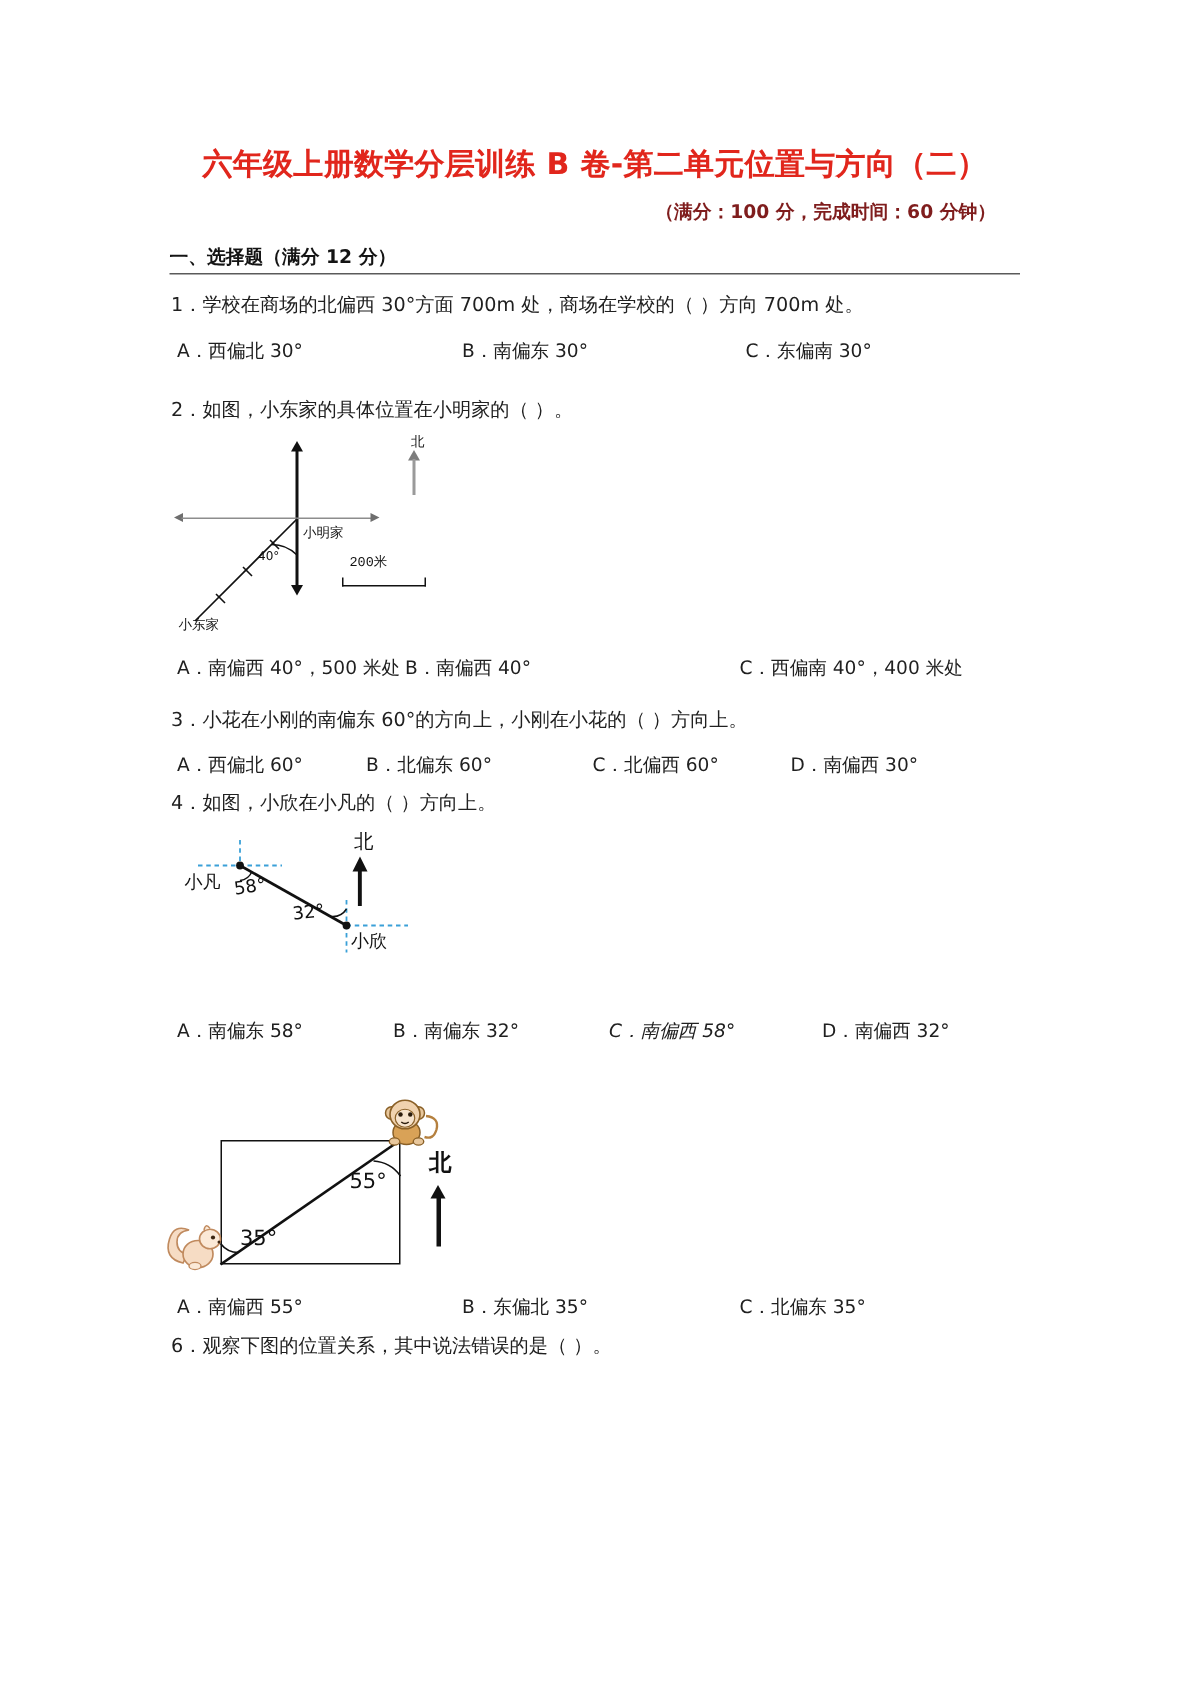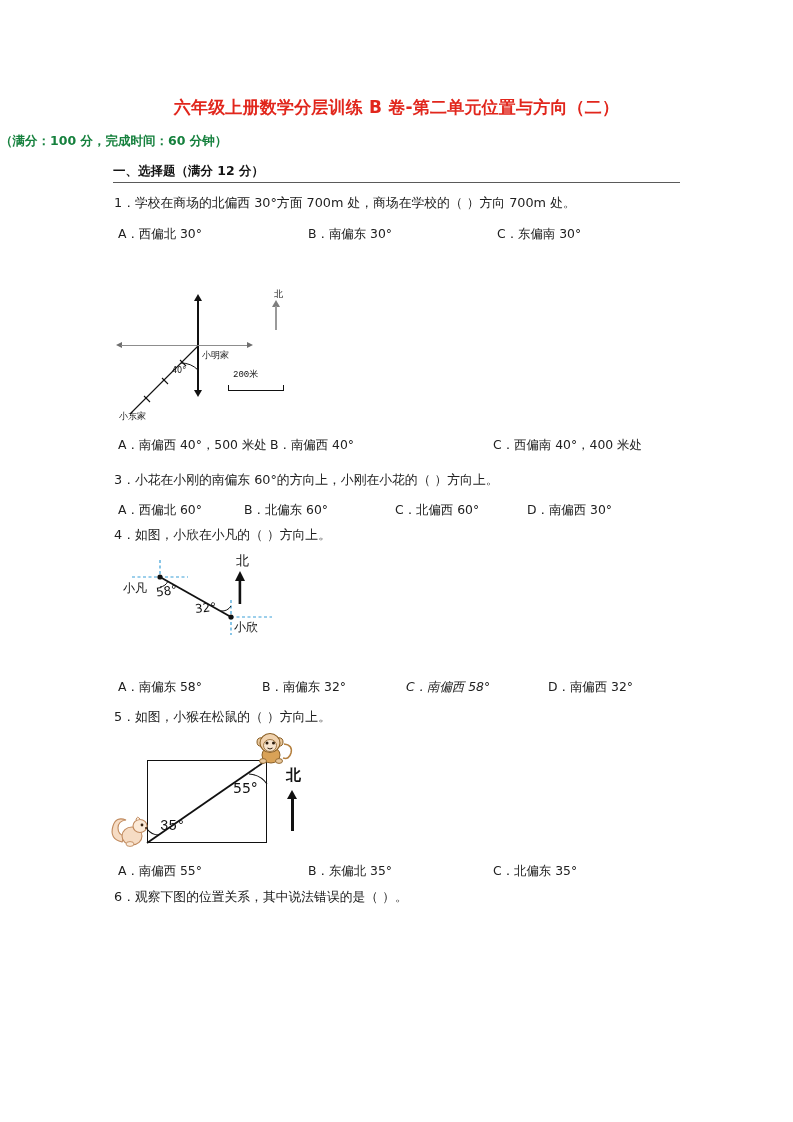--- a/index.html
+++ b/index.html
@@ -23,34 +23,34 @@
   }
 
   
   .title {
     position: absolute;
     left: 0; top: 96px;
     width: 793px;
     text-align: center;
     font-family: "DejaVu Sans", "Liberation Sans", sans-serif;
     font-weight: bold;
-    font-size: 17px;
+    font-size: 20px;
     letter-spacing: 0.2px;
     color: #e1261c;
     white-space: nowrap;
   }
   .subtitle {
     position: absolute;
     left: 0; top: 133px;
     width: 664px;
-    text-align: left;
+    text-align: right;
     font-family: "DejaVu Sans", "Liberation Sans", sans-serif;
     font-weight: bold;
     font-size: 12.5px;
-    color: #15803d;
+    color: #7f1d1d;
   }
 
   
   .sec-head {
     position: absolute;
     font-family: "DejaVu Sans", "Liberation Sans", sans-serif;
     font-weight: bold;
     font-size: 12.5px;
     color: #141414;
     white-space: nowrap;
@@ -167,20 +167,21 @@
   <div class="subtitle">（满分：100 分，完成时间：60 分钟）</div>
 
   <div class="sec-head" style="left:113px; top:163px;">一、选择题（满分 12 分）</div>
   <div class="rule" style="top:182px;"></div>
 
   <div class="qtext" style="left:114px; top:195px;">1．学校在商场的北偏西 30°方面 700m 处，商场在学校的（      ）方向 700m 处。</div>
   <div class="opt" style="left:118px; top:226px;">A．西偏北 30°</div>
   <div class="opt" style="left:308px; top:226px;">B．南偏东 30°</div>
   <div class="opt" style="left:497px; top:226px;">C．东偏南 30°</div>
 
+  <div class="qtext" style="left:114px; top:265px;">2．如图，小东家的具体位置在小明家的（      ）。</div>
 
   <div class="diagram" style="left:110px; top:290px; width:230px; height:140px;">
 
     <div class="tri-up" style="left:84px; top:4px;"></div>
     <div class="vaxis" style="left:87px; top:10px; height:92px;"></div>
     <div class="tri-down" style="left:84px; top:100px;"></div>
 
     <div class="tri-left" style="left:6px; top:52px;"></div>
     <div class="haxis" style="left:11px; top:55px; width:127px;"></div>
     <div class="tri-right" style="left:137px; top:52px;"></div>
@@ -248,32 +249,31 @@
       <polygon points="8,0 13,10 3,10" fill="#111"></polygon>
       <rect x="6.6" y="8" width="2.6" height="25" fill="#111"></rect>
     </svg>
   </div>
 
   <div class="opt" style="left:118px; top:679px;">A．南偏东 58°</div>
   <div class="opt" style="left:262px; top:679px;">B．南偏东 32°</div>
   <div class="opt" style="left:406px; top:679px;font-style:italic;">C．南偏西 58°</div>
   <div class="opt" style="left:548px; top:679px;">D．南偏西 32°</div>
 
-  <div class="qtext" style="left:114px; top:709px;">5．如图，小猴在松鼠的（      ）方向上。</div>
 
   <div class="diagram" style="left:108px; top:728px; width:210px; height:128px;">
 
     <div class="rect-box" style="left:39px; top:32px; width:120px; height:83px;"></div>
     <svg style="position:absolute; left:0; top:0; width:210px; height:128px;">
       <line x1="39" y1="115" x2="159" y2="32" stroke="#111" stroke-width="1.8"></line>
       <path d="M 39 101 A 15 15 0 0 0 51 107" fill="none" stroke="#111" stroke-width="1.1"></path>
       <path d="M 159 56 A 24 24 0 0 0 141 46" fill="none" stroke="#111" stroke-width="1.1"></path>
     </svg>
 
-    <div class="dlabel" style="left:52px; top:90px; font-size:14px;font-family:Liberation Mono, monospace;">35°</div>
+    <div class="dlabel" style="left:52px; top:90px; font-size:14px;">35°</div>
     <div class="dlabel" style="left:125px; top:52px; font-size:14px;">55°</div>
 
     <svg style="position:absolute; left:146px; top:3px; width:38px; height:34px;">
       <path d="M30 13 q9 1 7 9 q-2 7 -8 5" fill="none" stroke="#b5803f" stroke-width="1.6"></path>
       <ellipse cx="17" cy="24" rx="9" ry="8" fill="#d9a257" stroke="#8a6027" stroke-width="1"></ellipse>
       <ellipse cx="7" cy="11" rx="4" ry="4.2" fill="#e8c79c" stroke="#8a6027" stroke-width="1"></ellipse>
       <ellipse cx="25" cy="11" rx="4" ry="4.2" fill="#e8c79c" stroke="#8a6027" stroke-width="1"></ellipse>
       <ellipse cx="16" cy="12" rx="10" ry="9.5" fill="#f0d2ae" stroke="#8a6027" stroke-width="1.1"></ellipse>
       <ellipse cx="16" cy="14.5" rx="6.5" ry="6" fill="#f6e3cd" stroke="#8a6027" stroke-width="0.8"></ellipse>
       <circle cx="13" cy="12" r="1.5" fill="#2b1c0c"></circle>

